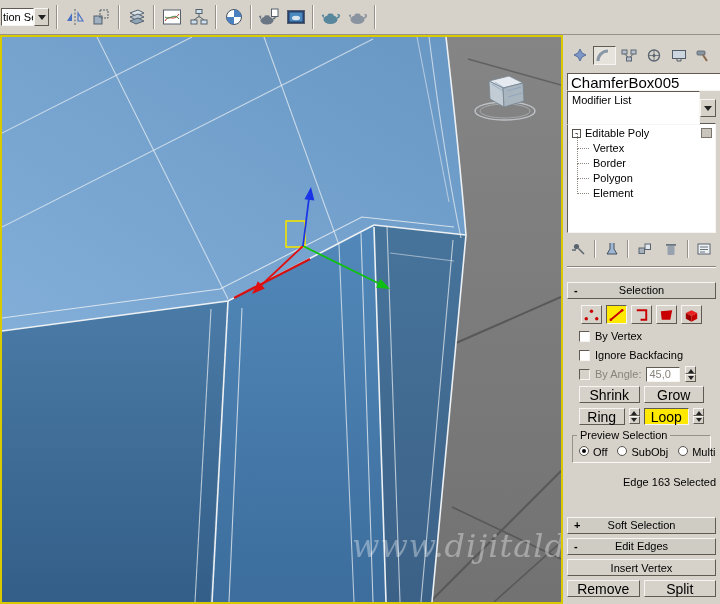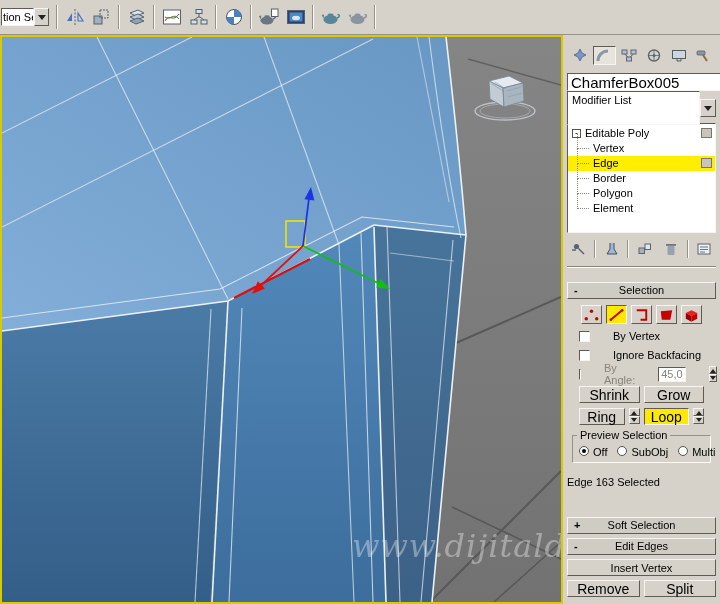--- a/index.html
+++ b/index.html
@@ -39,38 +39,38 @@
 .stk-ricon{position:absolute;right:3px;top:2px;width:11px;height:10px;background:#c9c5bc;border:1px solid #7a766d}
 .stacktools{display:flex;align-items:center;justify-content:space-between;margin-top:6px;padding:0 1px}
 .st-btn{width:22px;height:20px;background:#d6d2c9;border:1px solid transparent;display:flex;align-items:center;justify-content:center;padding:0}
 .st-sep{width:2px;height:18px;border-left:1px solid #96928a;border-right:1px solid #fbfaf7}
 .hdiv{margin-top:7px;height:2px;border-top:1px solid #8a867e;border-bottom:1px solid #fbfaf7}
 .rollout{position:relative;margin-top:14px;height:17px;line-height:15px;text-align:center;background:#cfccc4;border:1px solid;border-color:#f7f5f1 #5f5b53 #5f5b53 #f7f5f1}
 .rollout .pm{position:absolute;left:6px;top:0;font-weight:bold}
 .subobjrow{display:flex;justify-content:center;gap:4px;margin-top:6px}
 .so-btn{width:21px;height:19px;background:#d6d2c9;border:1px solid;border-color:#f7f5f1 #5f5b53 #5f5b53 #f7f5f1;display:flex;align-items:center;justify-content:center;padding:0}
 .so-btn.on{background:#ffe900;border-color:#5f5b53 #f7f5f1 #f7f5f1 #5f5b53}
-.cbrow{display:flex;align-items:center;gap:23px;margin:5px 0 0 12px;height:14px}
+.cbrow{display:flex;align-items:center;gap:5px;margin:5px 0 0 12px;height:14px}
 .cb{width:11px;height:11px;background:#fff;border:1px solid;border-color:#5f5b53 #f7f5f1 #f7f5f1 #5f5b53}
 .cb.dis{background:#d6d2c9}
 .dis-t{color:#88847c}
 .angfield{width:34px;height:15px;background:#ffffff;border:1px solid;border-color:#5f5b53 #f7f5f1 #f7f5f1 #5f5b53;color:#88847c;padding:0 2px;line-height:13px}
 .spin{display:flex;flex-direction:column;width:11px;height:16px}
 .spin span{flex:1;background:#d6d2c9;border:1px solid;border-color:#f7f5f1 #5f5b53 #5f5b53 #f7f5f1;display:flex;align-items:center;justify-content:center}
 .tri-u6{width:0;height:0;border:3px solid transparent;border-bottom:4px solid #222;margin-top:-2px}
 .tri-d6{width:0;height:0;border:3px solid transparent;border-top:4px solid #222;margin-bottom:-2px}
 .btnrow{display:flex;gap:4px;margin:5px 12px 0 12px}
 .pbtn{flex:1;height:17px;background:#d6d2c9;border:1px solid;border-color:#f7f5f1 #5f5b53 #5f5b53 #f7f5f1;font-family:"Liberation Sans",sans-serif;font-size:14px;padding:0}
 .pbtn.on{background:#ffe900;border-color:#5f5b53 #f7f5f1 #f7f5f1 #5f5b53}
 .group{position:relative;margin:10px 5px 0 5px;border:1px solid;border-color:#96928a #fbfaf7 #fbfaf7 #96928a;padding:10px 4px 4px 6px}
 .group .glabel{position:absolute;top:-7px;left:4px;background:#d6d2c9;padding:0 3px}
 .radios{display:flex;gap:4px}
 .radio{width:10px;height:10px;border-radius:50%;background:#fff;border:1px solid #55524c;position:relative;flex:none}
 .radio.sel::after{content:"";position:absolute;left:2px;top:2px;width:4px;height:4px;border-radius:50%;background:#000}
-.status{text-align:left;margin-top:13px}
+.status{text-align:right;margin-top:13px}
 .fullbtn{display:block;width:100%;height:17px;margin-top:4px;background:#d6d2c9;border:1px solid;border-color:#f7f5f1 #5f5b53 #5f5b53 #f7f5f1;font-family:"Liberation Sans",sans-serif;font-size:11px;padding:0}
 </style>
 </head>
 <body>
 
 <div class="app">
 
   <div class="toolbar">
     <div class="nscombo">
       <span class="val">tion Se</span>
@@ -311,24 +311,20 @@
 
     <div class="stack">
       <div class="stk-row">
         <span class="exp">-</span>
         <span>Editable Poly</span>
         <span class="stk-ricon"></span>
       </div>
       <div class="stk-row stk-child">
         <span>Vertex</span>
       </div>
-      <div class="stk-row stk-child sel">
-        <span>Edge</span>
-        <span class="stk-ricon"></span>
-      </div>
       <div class="stk-row stk-child">
         <span>Border</span>
       </div>
       <div class="stk-row stk-child">
         <span>Polygon</span>
       </div>
       <div class="stk-row stk-child">
         <span>Element</span>
       </div>
     </div>

